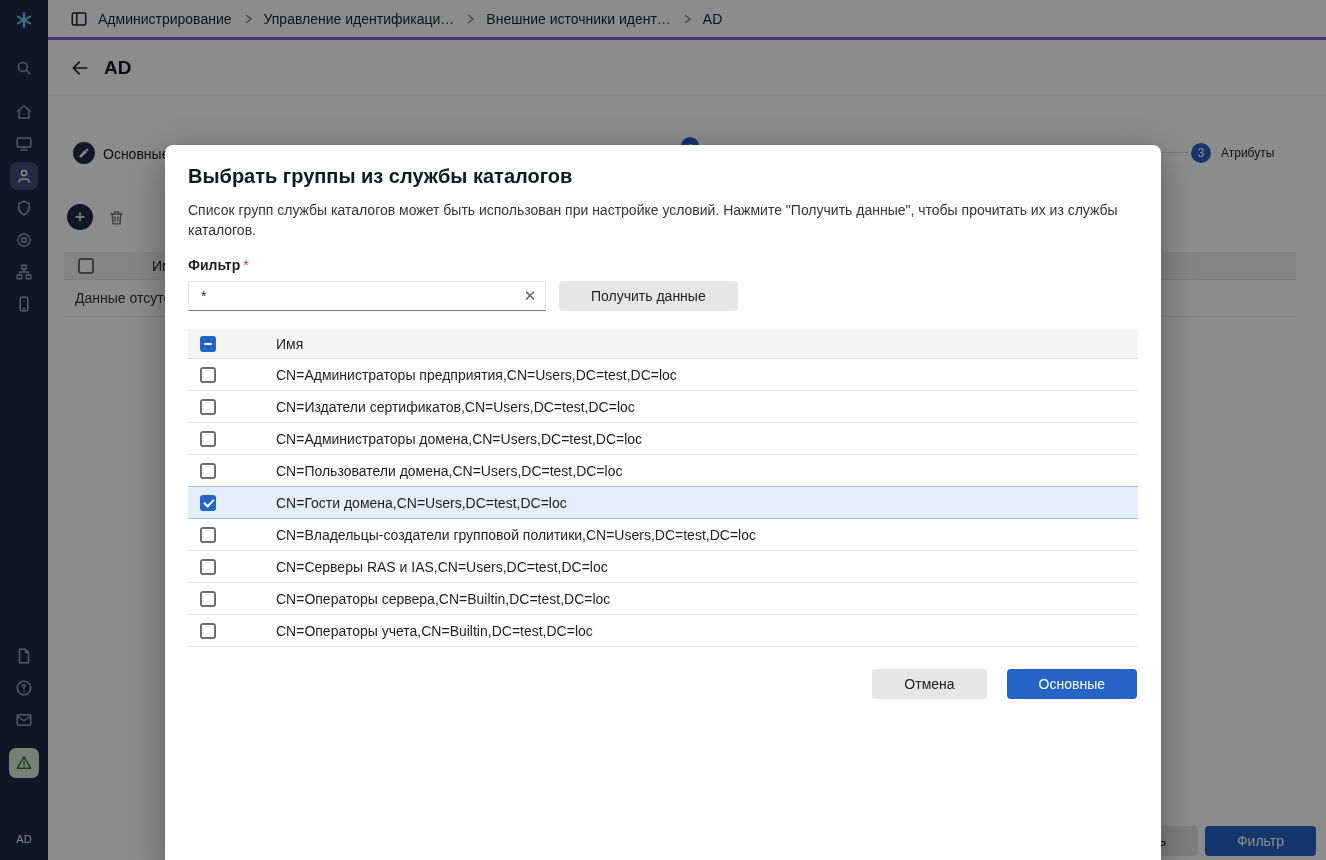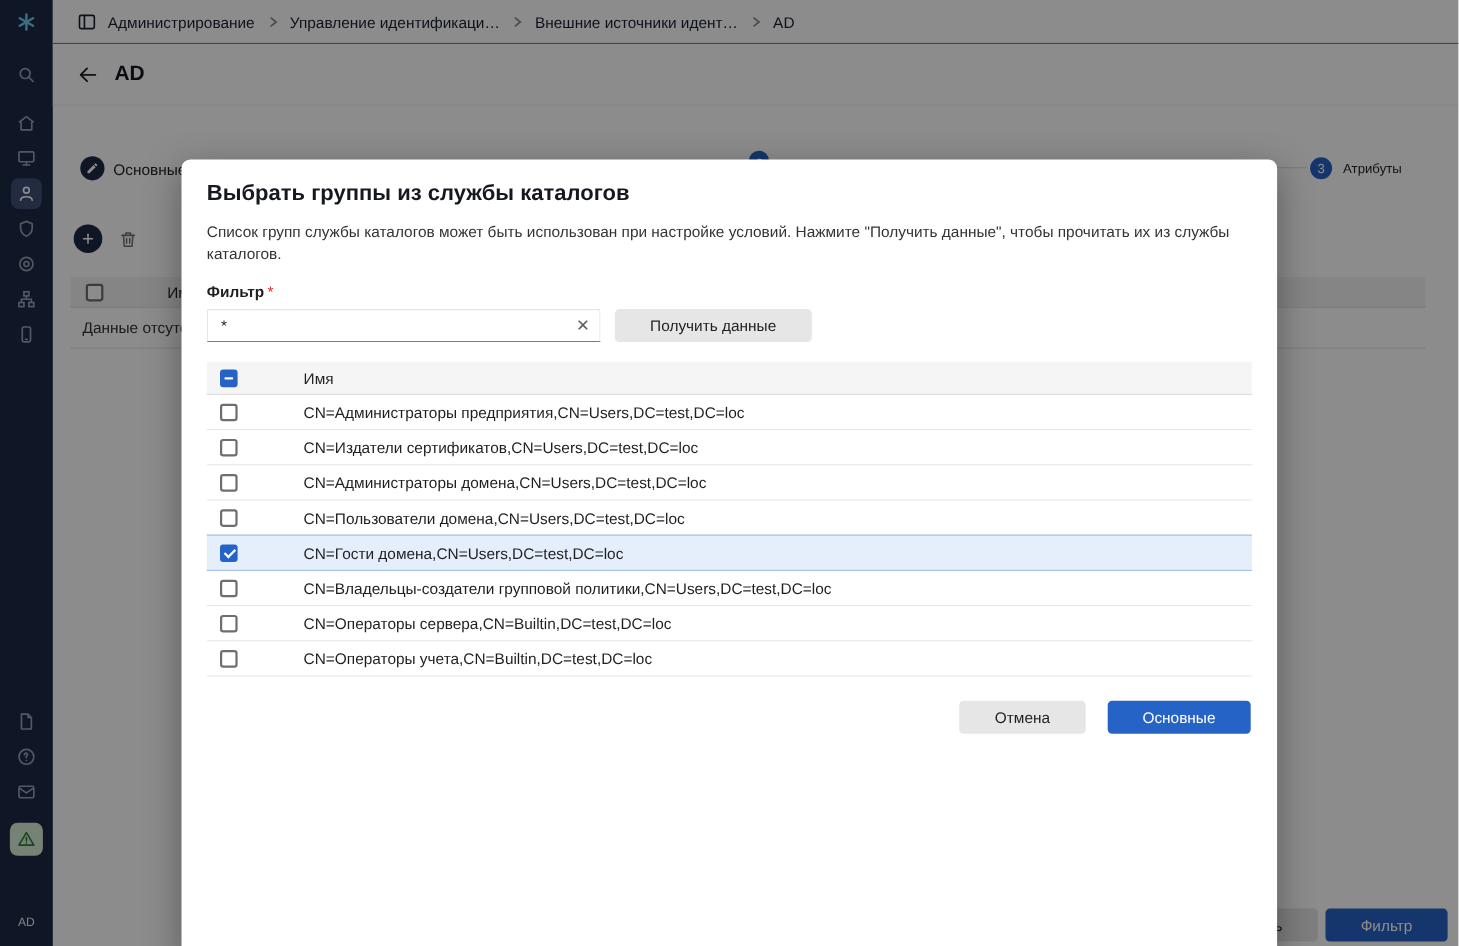--- a/index.html
+++ b/index.html
@@ -24,21 +24,21 @@
   .side-icon.active { background: #3e4f76; color: #ffffff; }
   .side-icon.green { background: #d9edd9; width: 30px; height: 30px; left: 9px; }
   .sidebar-label {
     position: absolute; left: 0; width: 48px; text-align: center;
     color: #e8ecf4; font-size: 11px;
   }
 
   
   .breadcrumb-bar {
     position: absolute; left: 48px; top: 0; width: 1278px; height: 40px;
-    background: #fff; border-bottom: 1px solid #8b5cf6;
+    background: #fff; border-bottom: 3px solid #8b5cf6;
     display: flex; align-items: center; padding-left: 16px; z-index: 1;
   }
   .crumb { font-size: 14px; color: #1b2030; margin: 0 4px; white-space: nowrap; }
   .crumb-sep { margin: 0 6px; display: flex; align-items: center; }
   .title-bar {
     position: absolute; left: 48px; top: 40px; width: 1278px; height: 56px;
     background: #fff; border-bottom: 1px solid #efefef;
     display: flex; align-items: center; padding-left: 22px; z-index: 1;
   }
   .page-title { font-size: 19px; font-weight: bold; color: #15181f; margin-left: 14px; }
@@ -381,20 +381,26 @@
           <div class="trow">
     <div class="cell-check">
               <span class="cbx"></span>
             </div>
     <div class="cell-name">CN=Владельцы-создатели групповой политики,CN=Users,DC=test,DC=loc</div>
   </div>
           <div class="trow">
     <div class="cell-check">
               <span class="cbx"></span>
             </div>
+    <div class="cell-name">CN=Серверы RAS и IAS,CN=Users,DC=test,DC=loc</div>
+  </div>
+          <div class="trow">
+    <div class="cell-check">
+              <span class="cbx"></span>
+            </div>
     <div class="cell-name">CN=Операторы сервера,CN=Builtin,DC=test,DC=loc</div>
   </div>
           <div class="trow">
     <div class="cell-check">
               <span class="cbx"></span>
             </div>
     <div class="cell-name">CN=Операторы учета,CN=Builtin,DC=test,DC=loc</div>
   </div>
         </div>
     </div>

